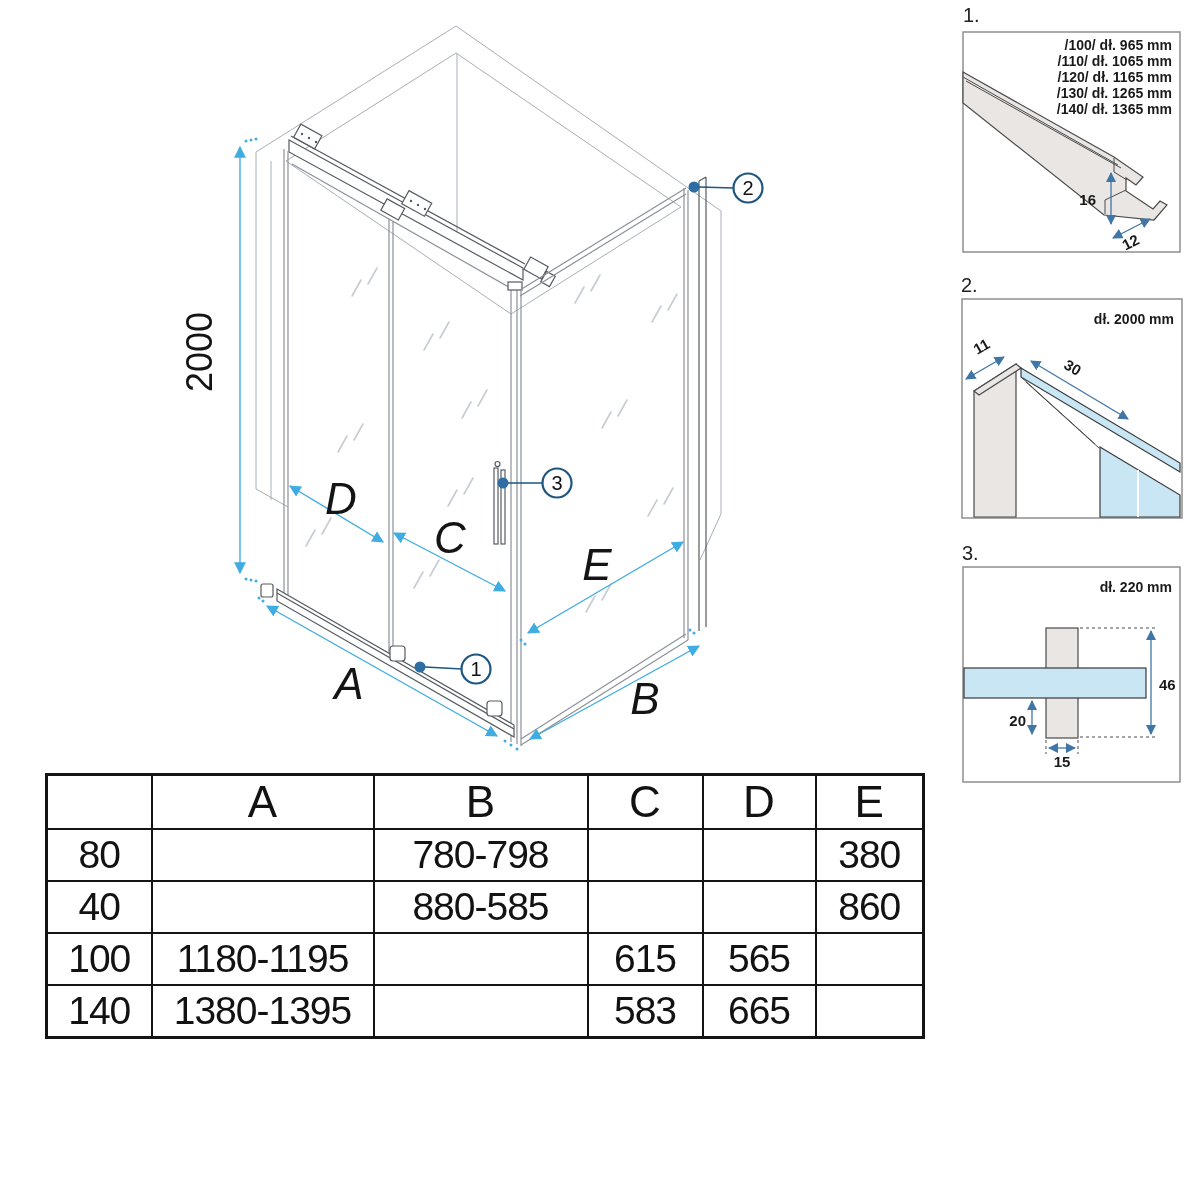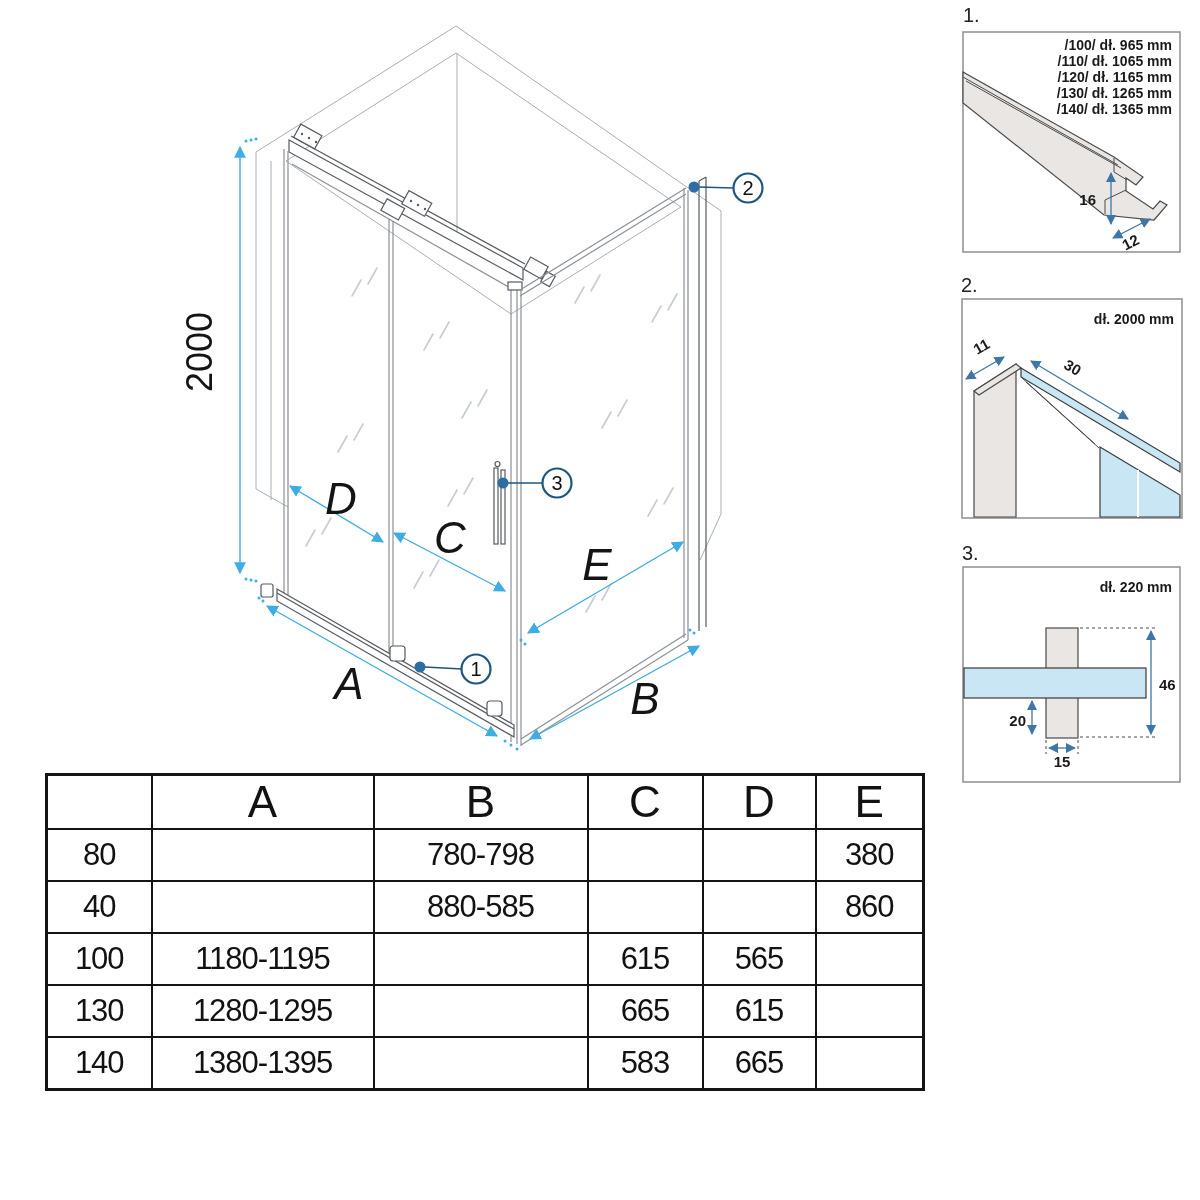--- a/index.html
+++ b/index.html
@@ -32,21 +32,21 @@
   .d-text{font:600 14px "Liberation Sans",sans-serif;fill:#1a1a1a;text-anchor:end;}
   .d-dim{font:600 15px "Liberation Sans",sans-serif;fill:#1a1a1a;}
   .sec-label{font:500 20px "Liberation Sans",sans-serif;fill:#222;}
 
   
   #dim-table{position:absolute;left:45px;top:773px;width:877px;border-collapse:collapse;
              table-layout:fixed;border:3px solid #141414;}
   #dim-table th,#dim-table td{border:2px solid #141414;text-align:center;vertical-align:middle;
              font-family:"Liberation Sans",sans-serif;color:#121212;overflow:hidden;white-space:nowrap;}
   #dim-table th{height:49px;font-size:44px;font-weight:400;}
-  #dim-table td{height:48px;font-size:31px;font-weight:400;letter-spacing:-1px;}
+  #dim-table td{height:48px;font-size:39px;font-weight:400;letter-spacing:-1px;}
 </style>
 </head>
 <body>
 
 <div id="page">
 
 <svg width="1200" height="1200" viewBox="0 0 1200 1200">
   <defs>
     <marker id="mc" viewBox="0 0 10 10" refX="9" refY="5" markerWidth="8.5" markerHeight="8.5" orient="auto-start-reverse">
       <path d="M0,0 L10,5 L0,10 z" fill="#3face2"></path>
@@ -282,28 +282,20 @@
     </tr>
     <tr>
       <td>100</td>
       <td>1180-1195</td>
       <td></td>
       <td>615</td>
       <td>565</td>
       <td></td>
     </tr>
     <tr>
-      <td>130</td>
-      <td>1280-1295</td>
-      <td></td>
-      <td>665</td>
-      <td>615</td>
-      <td></td>
-    </tr>
-    <tr>
       <td>140</td>
       <td>1380-1395</td>
       <td></td>
       <td>583</td>
       <td>665</td>
       <td></td>
     </tr>
   </tbody>
 </table>
 

